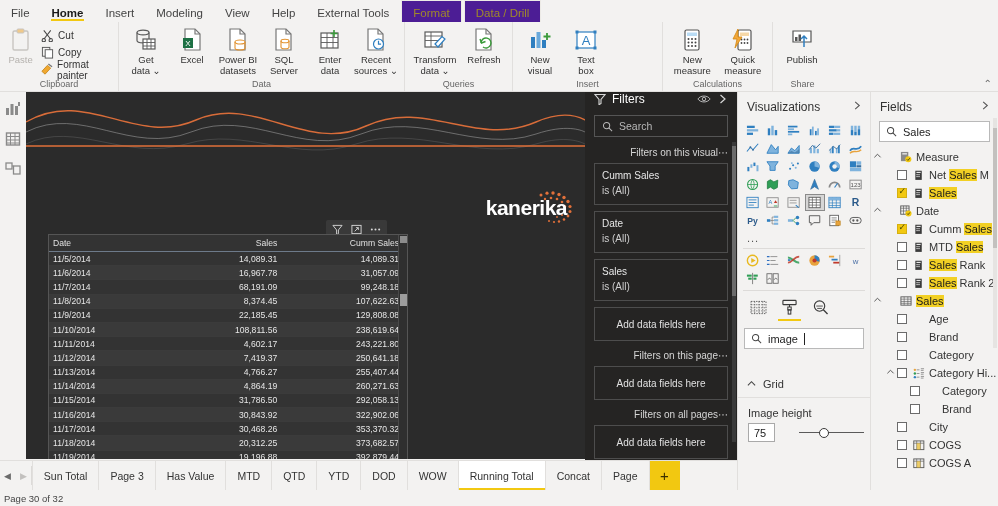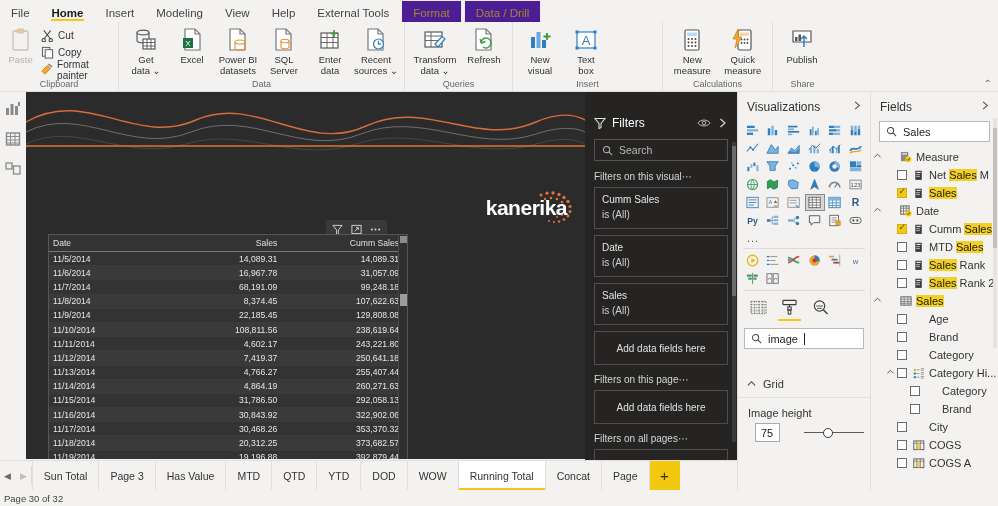--- a/index.html
+++ b/index.html
@@ -110,31 +110,31 @@
   }
   .tbl-vscroll .thumb {
     position: absolute; top: 22%; left: 1px; width: 7px; height: 12px; background: #9d9d9d;
   }
   .tbl-vscroll .arw { position: absolute; left: 1px; width: 7px; height: 7px; background: #8c8c8c; }
 
   
   .filters-pane {
     position: absolute; top: 92px; left: 585px; width: 152px; bottom: 0;
     background: #252423; color: #e6e6e6; font-size: 10.5px;
-    padding: 24px 9px 0 9px; overflow: hidden;
+    padding: 0 9px 0 9px; overflow: hidden;
   }
   .fp-title-row { display: flex; align-items: center; gap: 6px; margin-bottom: 9px; }
   .fp-title { font-size: 12px; color: #fff; flex: 1; }
   .fp-ico { cursor: default; display: flex; align-items: center; }
   .fp-search {
     height: 22px; border: 1px solid #555; display: flex; align-items: center;
     gap: 6px; padding: 0 7px; color: #b9b9b9; font-size: 10.5px; margin-bottom: 10px;
   }
   .fp-sect-hdr {
-    display: flex; align-items: center; justify-content: flex-start;
+    display: flex; align-items: center; justify-content: flex-end;
     font-size: 10px; color: #d6d6d6; margin: 9px 0 5px 0;
   }
   .fp-card {
     border: 1px solid #4d4d4d; padding: 5px 7px 6px 7px; margin-bottom: 6px;
     font-size: 10px; line-height: 1.45; color: #e6e6e6; cursor: default;
   }
   .fp-card .c2 { color: #cfcfcf; }
   .fp-drop {
     border: 1px solid #4d4d4d; height: 34px; display: flex; align-items: center;
     justify-content: center; font-size: 10px; color: #e0e0e0; margin-bottom: 4px; cursor: default;
@@ -174,21 +174,21 @@
   .fmt-search {
     margin: 3px 6px 8px 6px; height: 21px; border: 1px solid #b9b9b9; background: #fff;
     display: flex; align-items: center; gap: 6px; padding: 0 6px; font-size: 11px; color: #222;
   }
   .fmt-caret { display: inline-block; }
   .fmt-sect {
     display: flex; align-items: center; gap: 6px; padding: 8px 6px 7px 8px;
     font-size: 11px; color: #333; border-bottom: 1px solid #e1dfdd; cursor: default; margin-top: 21px;
   }
   .fmt-prop { padding: 9px 6px 4px 10px; font-size: 11px; color: #333; }
-  .fmt-row { display: flex; align-items: center; gap: 24px; padding: 0 6px 6px 17px; }
+  .fmt-row { display: flex; align-items: center; gap: 24px; padding: 0 6px 6px 10px; }
   .fmt-input {
     width: 30px; height: 19px; border: 1px solid #a9a9a9; background: #fff;
     font-size: 11px; color: #222; display: flex; align-items: center; padding-left: 5px;
   }
   .slider { position: relative; width: 76px; height: 14px; display: flex; align-items: center; }
   .slider .track { width: 100%; height: 1.5px; background: #5a5a5a; }
   .slider .knob {
     position: absolute; left: 31%; width: 10px; height: 10px; border-radius: 50%;
     background: #fff; border: 1.5px solid #3a3a3a;
   }

